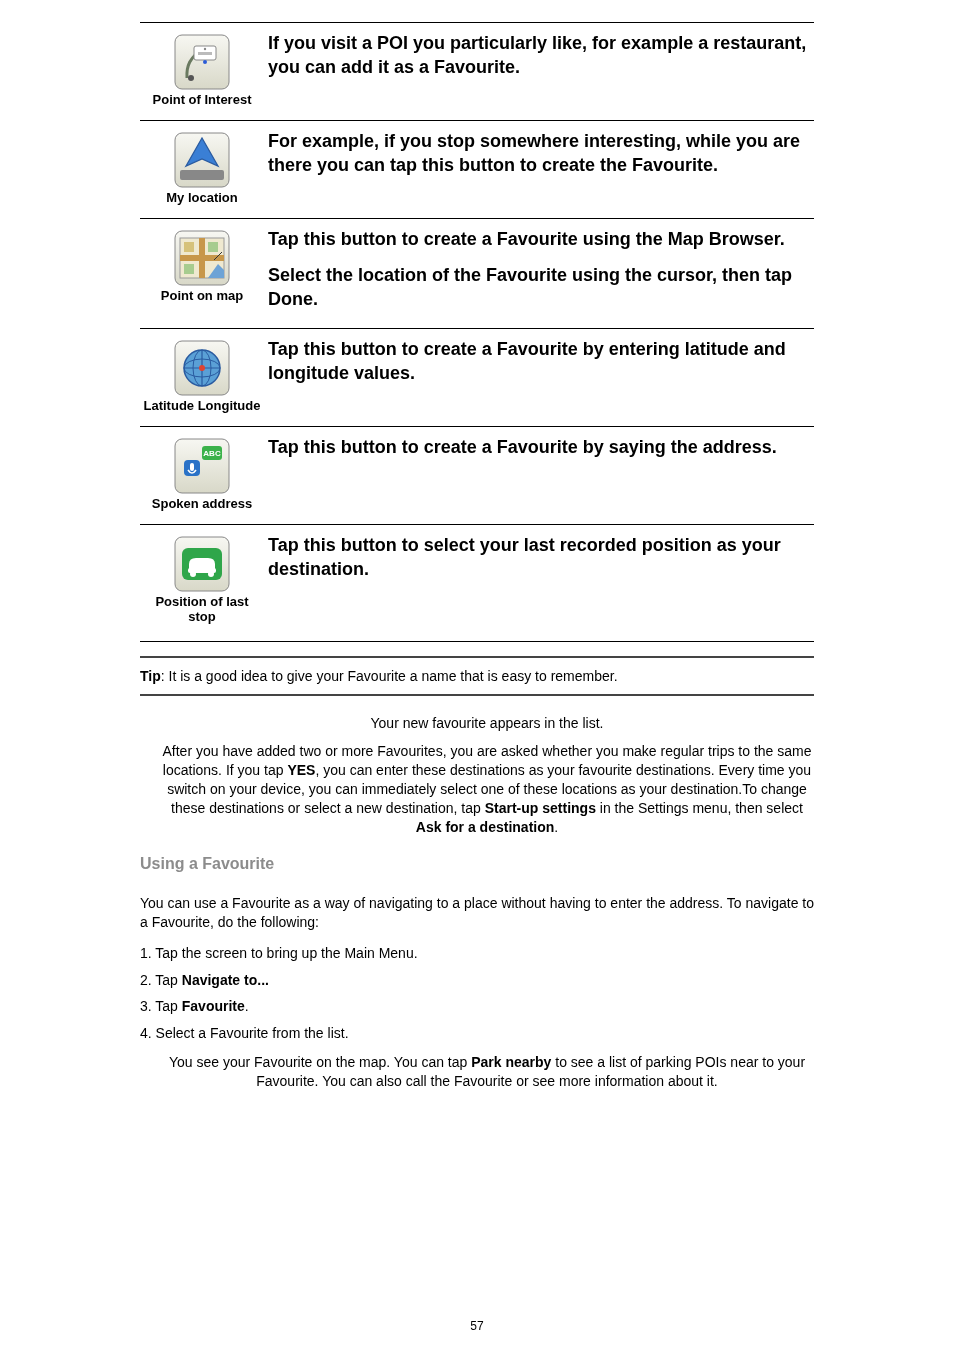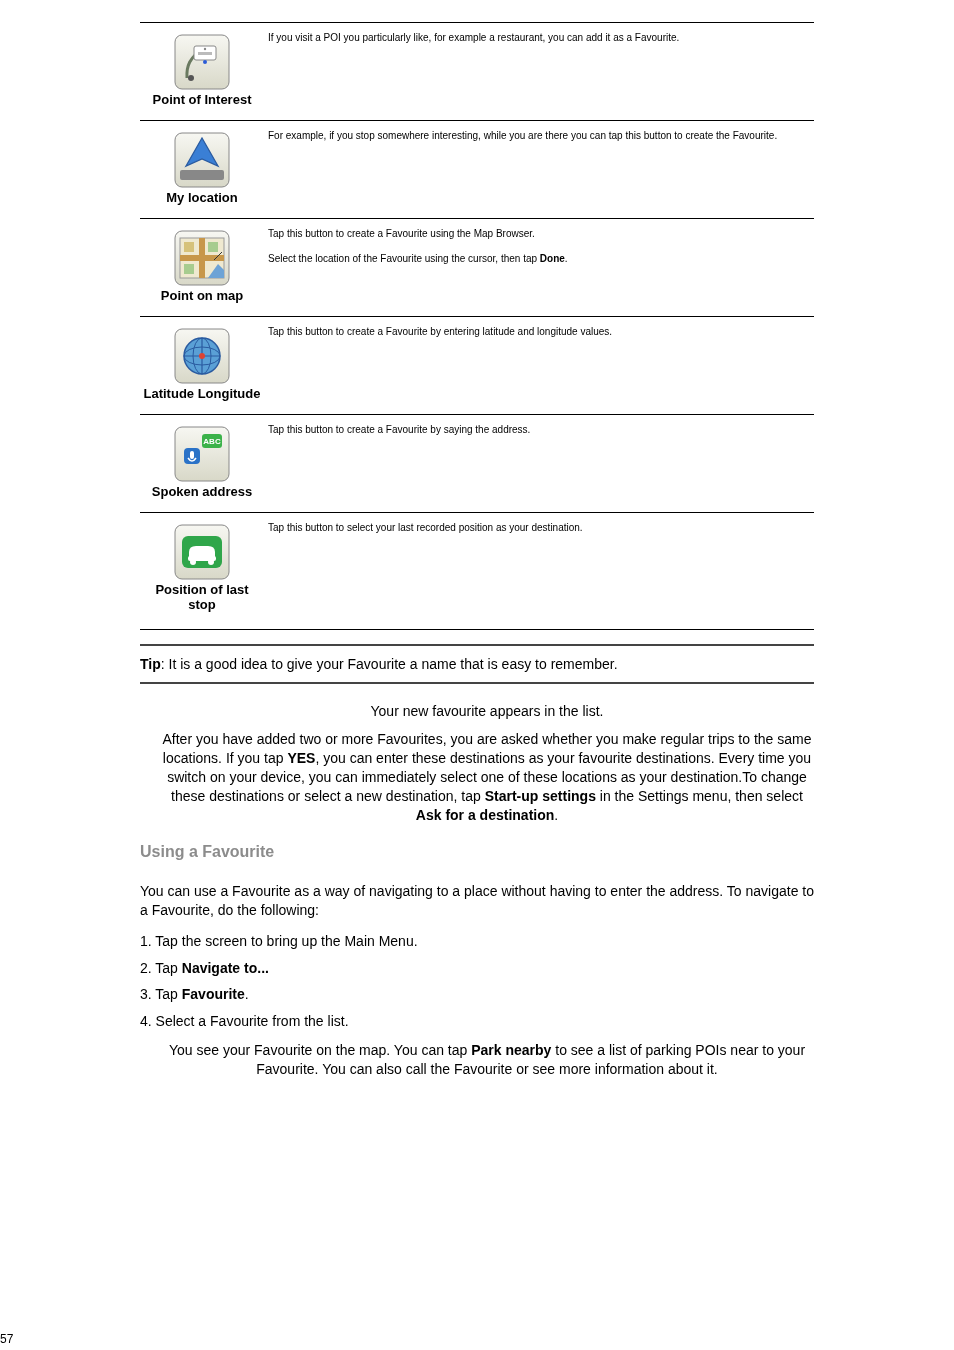--- a/index.html
+++ b/index.html
@@ -35,24 +35,25 @@
   .icon-box {
     width: 68px;
     height: 56px;
     margin: 5px auto 3px auto;
     display: flex;
     align-items: center;
     justify-content: center;
   }
   .desc-col {
     flex: 1;
-    font-size: 10px;
+    font-size: 18px;
     line-height: 1.35;
     padding-left: 4px;
     padding-top: 2px;
+    font-weight: bold;
   }
   .desc-col p { margin: 0 0 12px 0; }
   .desc-col p:last-child { margin-bottom: 4px; }
   .section-divider {
     border-top: 1px solid #000;
     margin-top: 4px;
   }
   .body-text {
     font-size: 14px;
     line-height: 1.35;
@@ -81,24 +82,24 @@
     text-align: center;
   }
   .h2 {
     font-weight: bold;
     color: #8c8c8c;
     font-size: 16px;
     margin: 18px 0 21px 0;
   }
   .page-num {
     position: absolute;
-    bottom: 4px;
+    bottom: 17px;
     left: 0;
     right: 0;
-    text-align: left;
+    text-align: center;
     font-size: 12px;
   }
 </style>
 </head>
 <body>
 
 <div class="page">
 
   <div class="row">
     <div class="icon-col">

